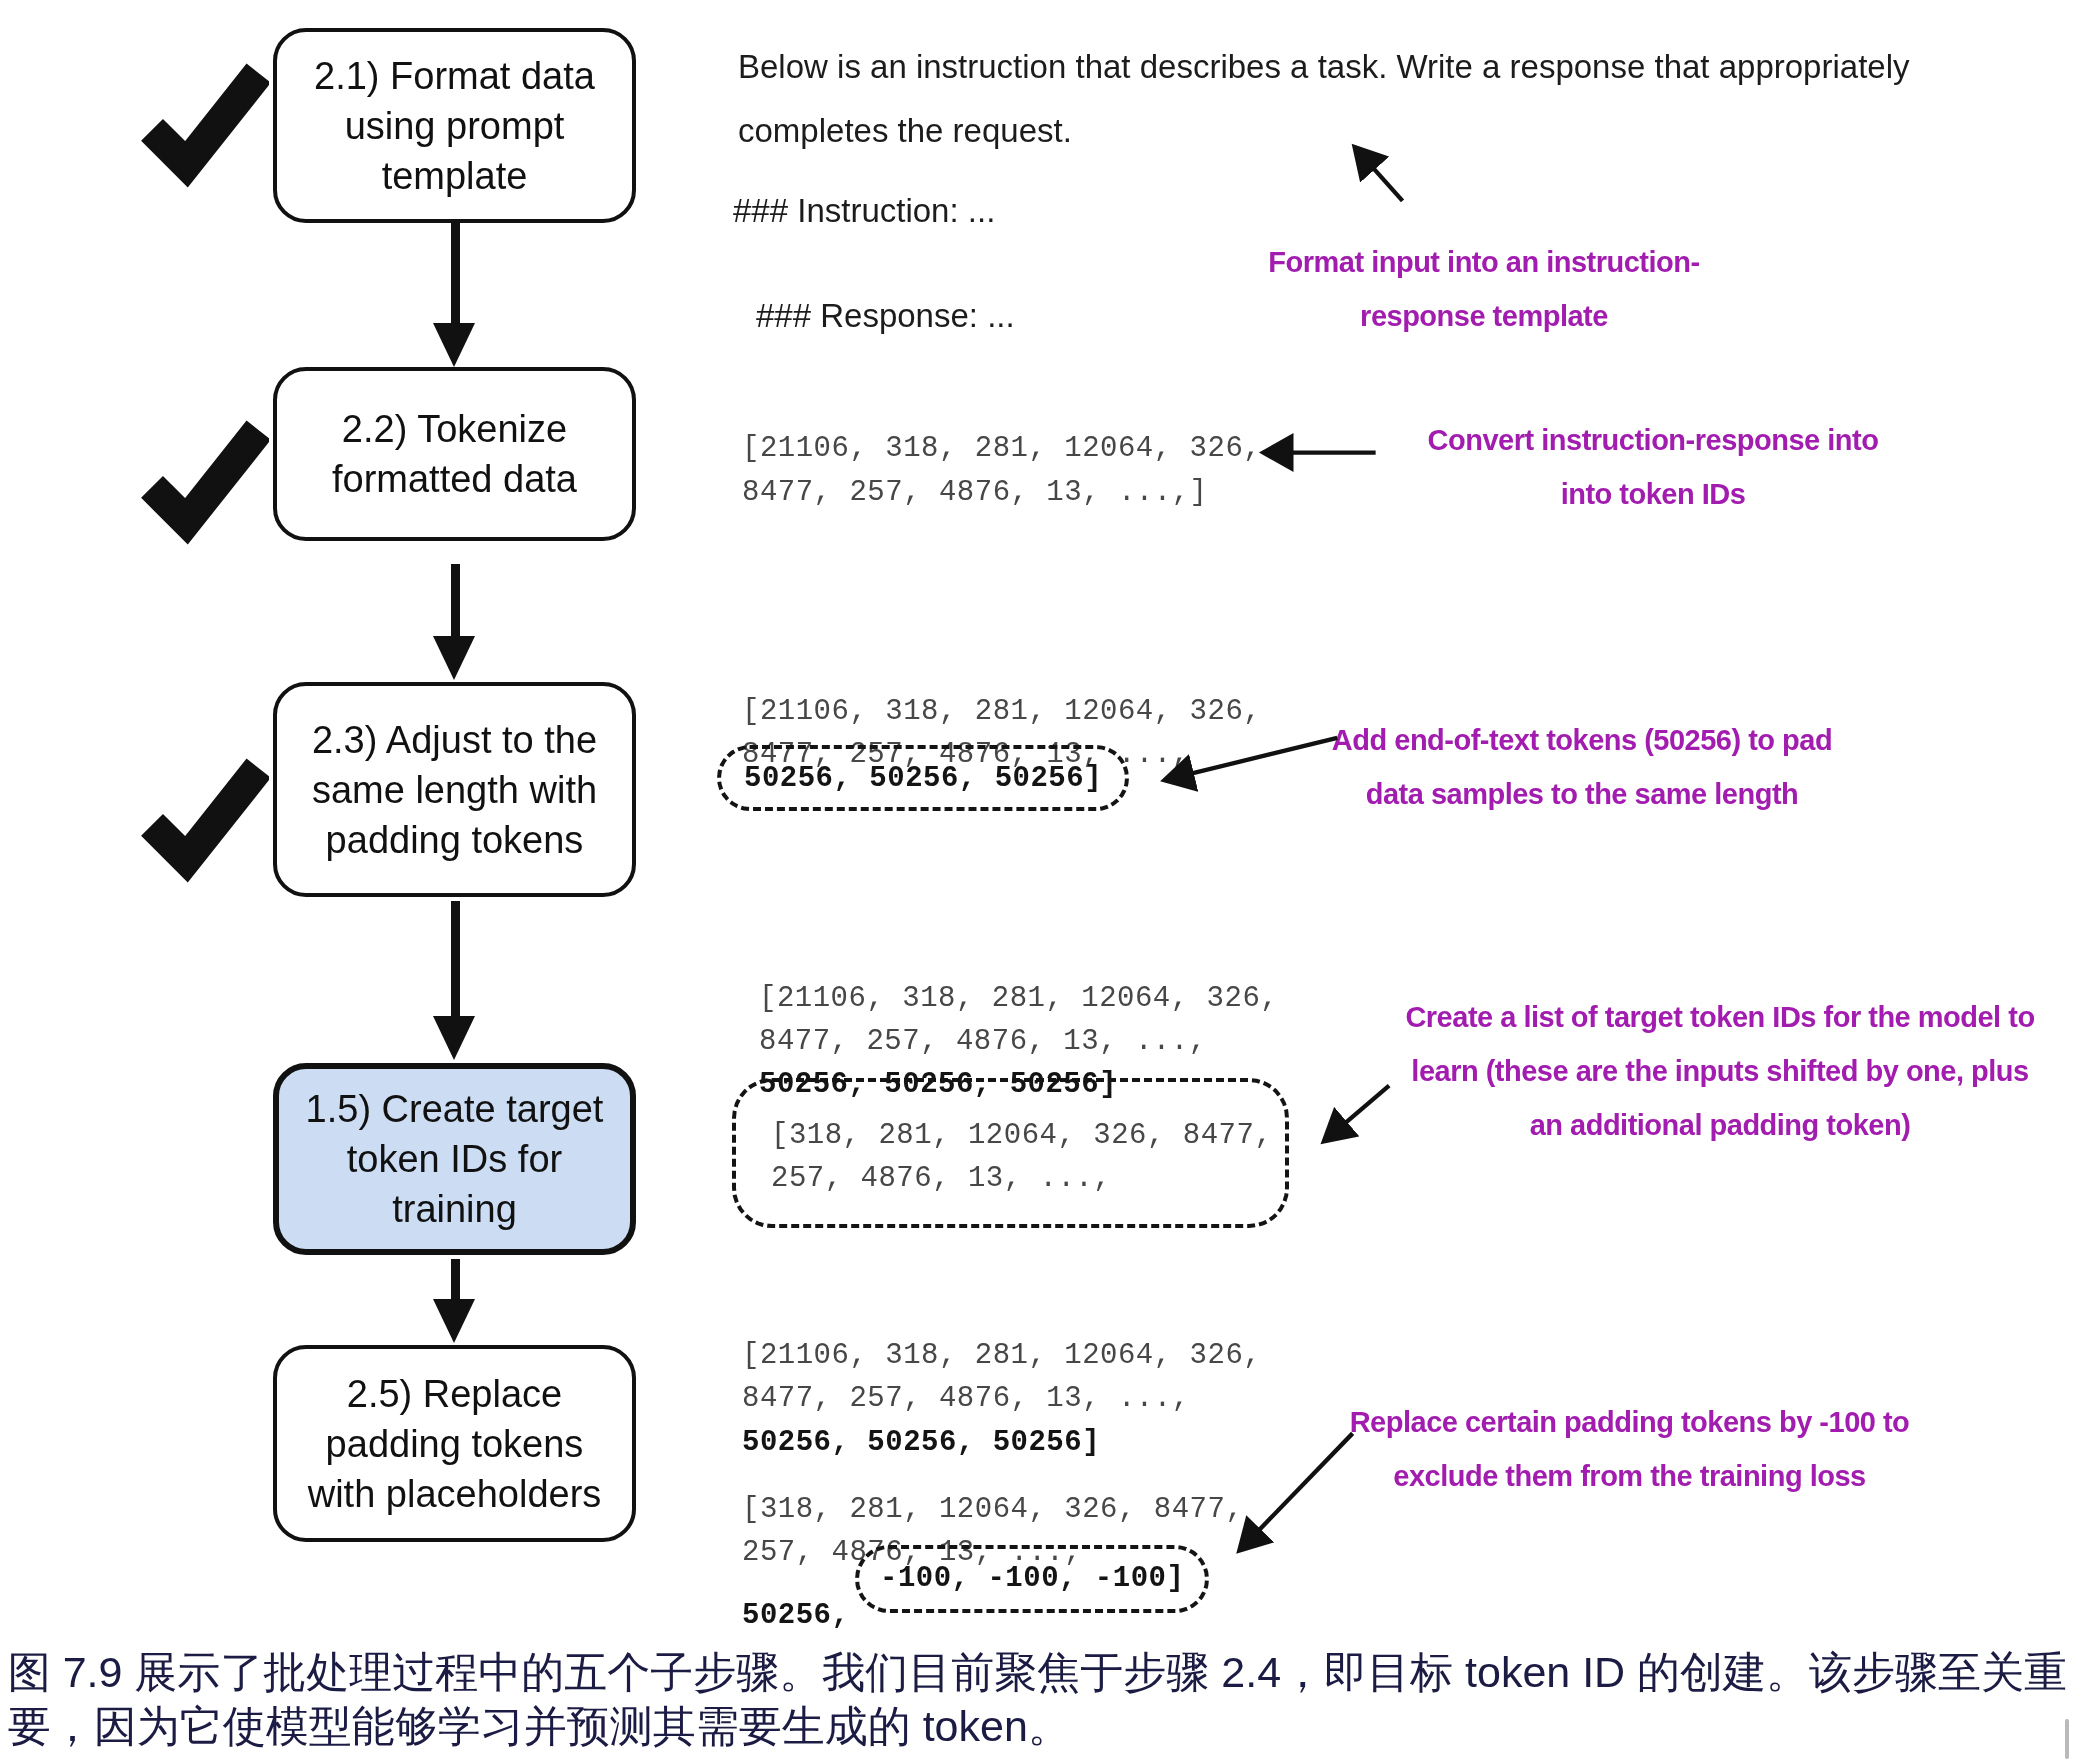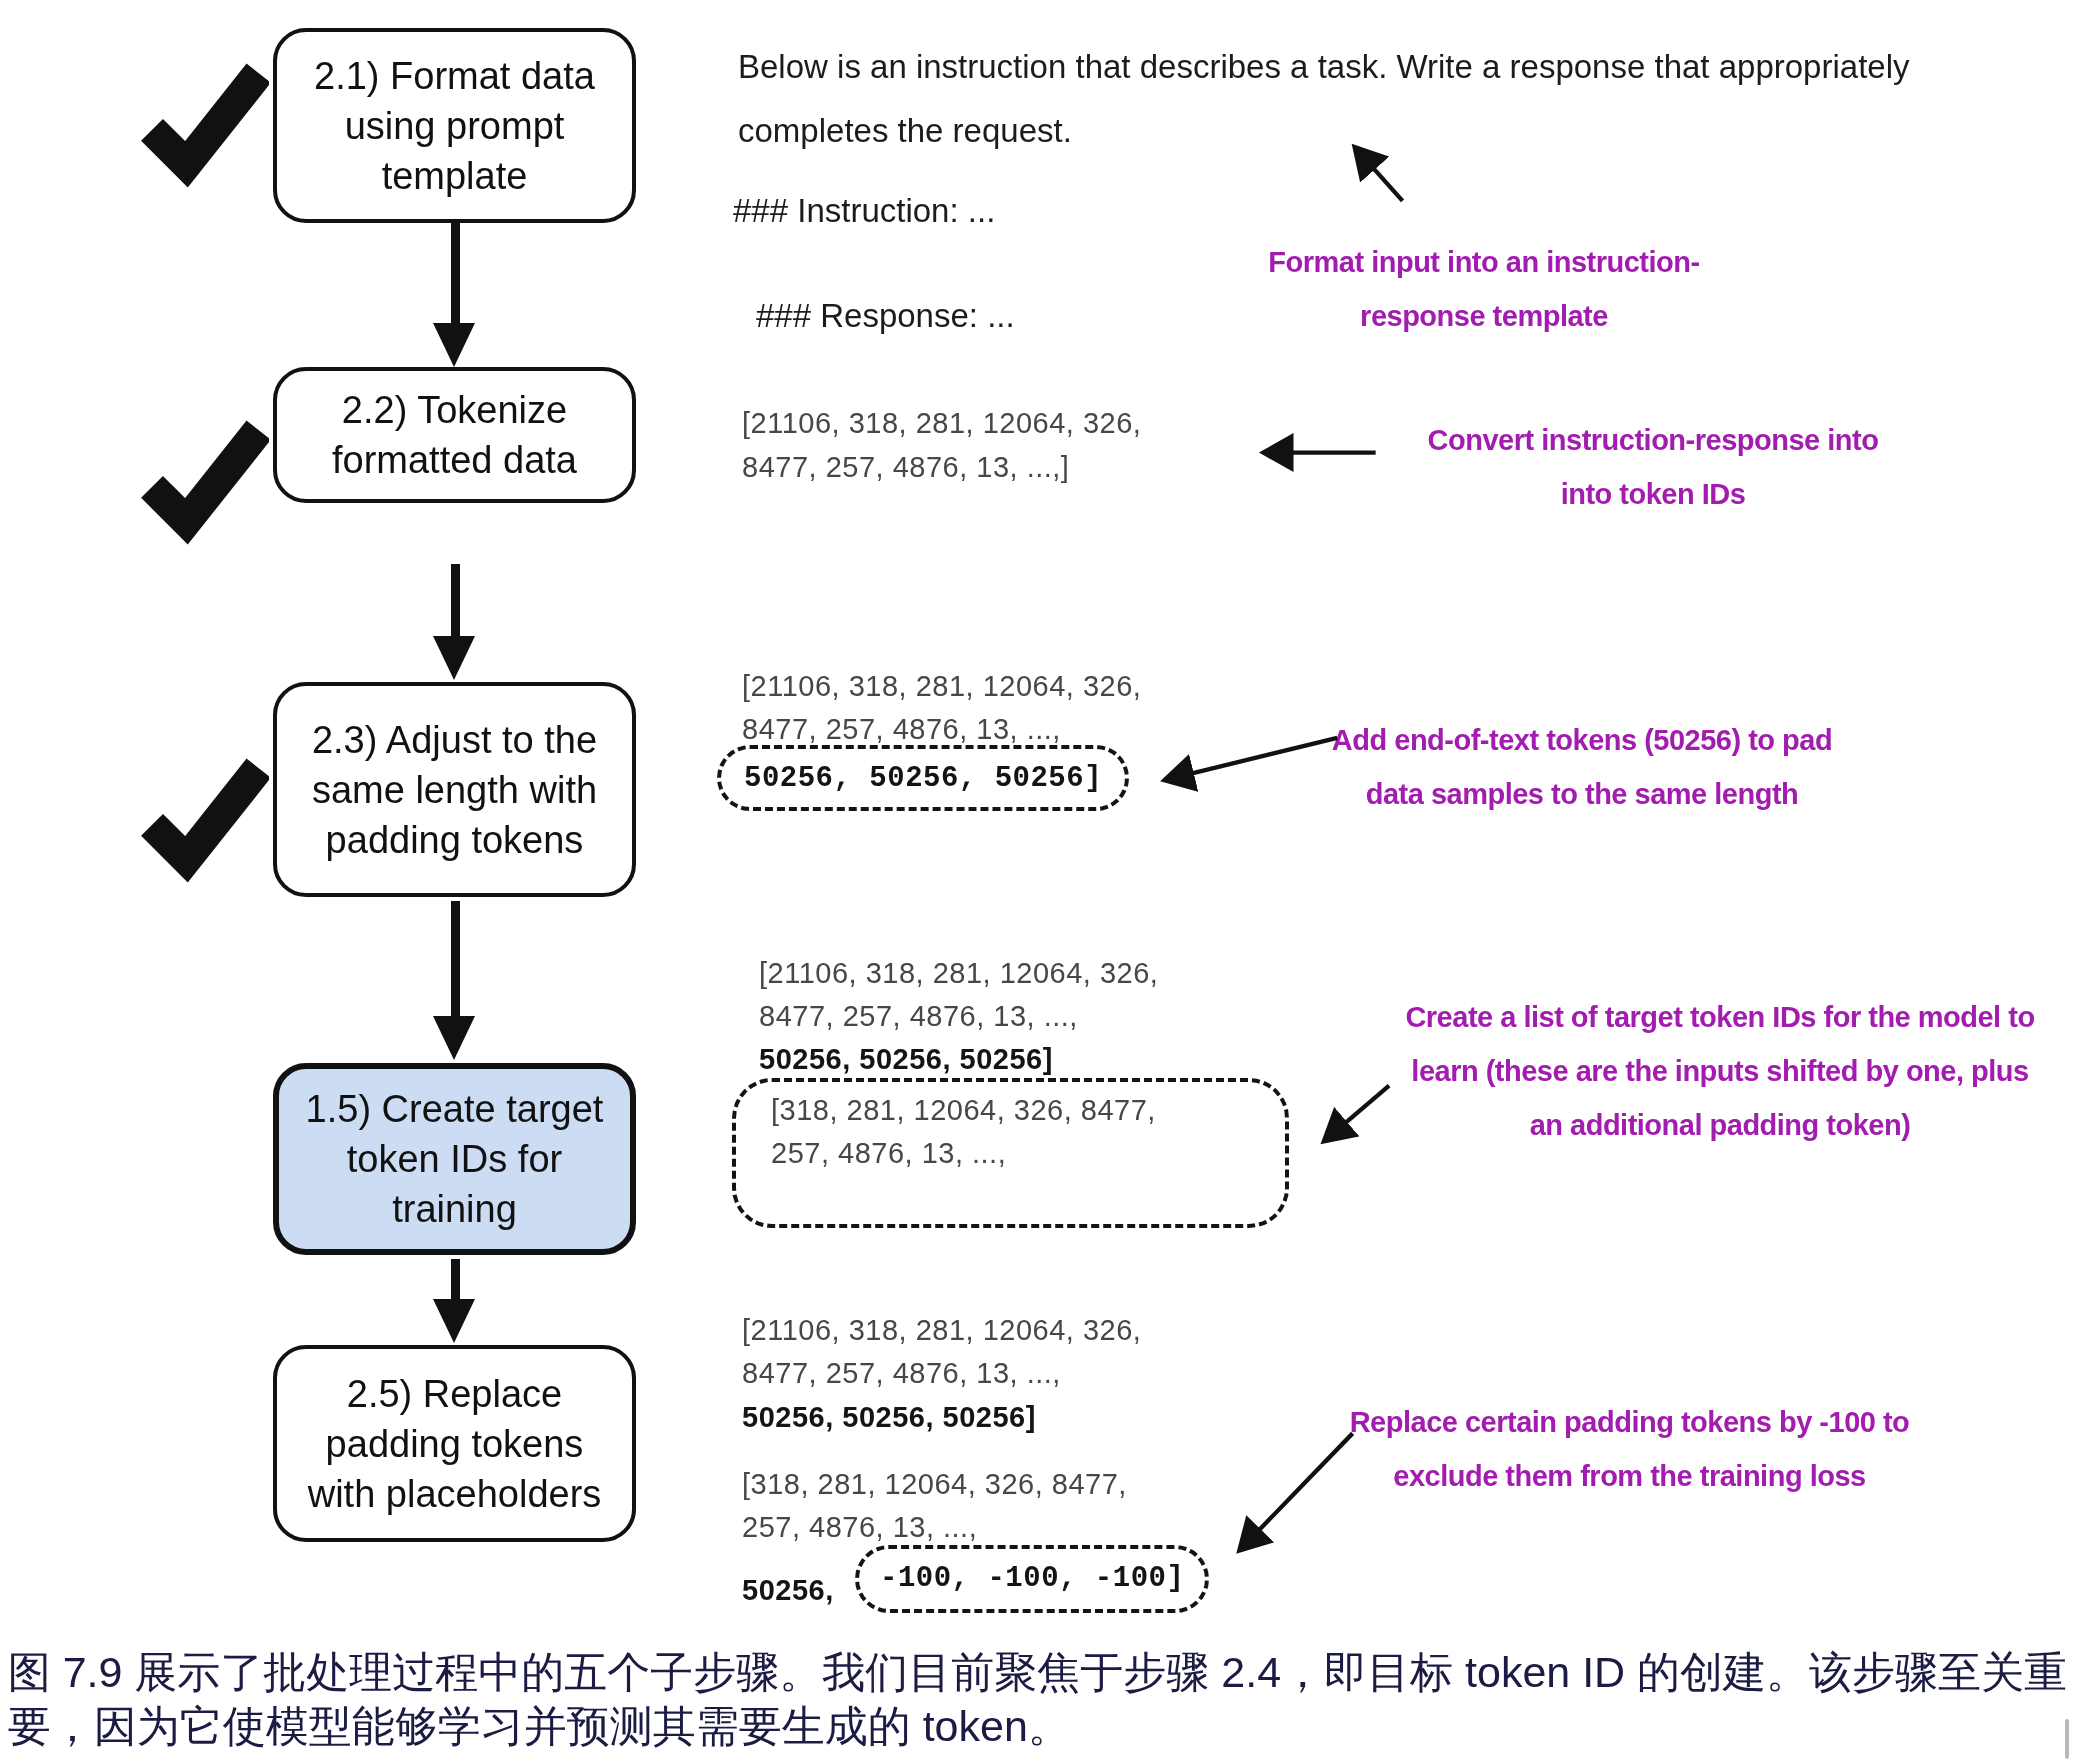--- a/index.html
+++ b/index.html
@@ -25,22 +25,22 @@
   .conn .stem{position:absolute;left:451px;width:8.6px;background:#111;}
   .conn .head{position:absolute;left:433px;width:0;height:0;
     border-left:21px solid transparent;border-right:21px solid transparent;
     border-top:44px solid #111;}
 
   
   .check{position:absolute;left:140px;width:129px;height:134px;}
 
   
   .plain{position:absolute;font-size:33px;color:#1c1c1c;line-height:64px;}
-  .mono{position:absolute;font-family:Liberation Sans, sans-serif;
-        font-size:29px;letter-spacing:0.5px;color:#474747;white-space:nowrap;}
+  .mono{position:absolute;font-family:Liberation Mono, monospace;
+        font-size:29px;letter-spacing:0.5px;color:#474747;white-space:nowrap;margin-top:25px;}
   .mono.b{font-weight:bold;color:#141414;}
   .dashbox{position:absolute;border:4.8px dashed #141414;border-radius:40px;box-sizing:border-box;}
   .pill-text{font-family:"Liberation Mono", monospace;font-size:29px;font-weight:bold;
              letter-spacing:0.5px;color:#141414;white-space:nowrap;}
 
   
   .note{position:absolute;font-weight:bold;font-size:29px;line-height:54px;
         letter-spacing:-0.5px;color:#a21caf;text-align:center;}
 
   
@@ -62,21 +62,21 @@
 <svg class="check" style="top:413px" viewBox="0 0 150 140">
   <path d="M14 78 L54 118 L138 12" fill="none" stroke="#111" stroke-width="36"></path>
 </svg>
 <svg class="check" style="top:751px" viewBox="0 0 150 140">
   <path d="M14 78 L54 118 L138 12" fill="none" stroke="#111" stroke-width="36"></path>
 </svg>
 
 <div class="step-box pre" style="top:28px;height:195px">2.1) Format data
 using prompt
 template</div>
-<div class="step-box pre" style="top:367px;height:136px">2.2) Tokenize
+<div class="step-box pre" style="top:367px;height:174px">2.2) Tokenize
 formatted data</div>
 <div class="step-box pre" style="top:682px;height:215px">2.3) Adjust to the
 same length with
 padding tokens</div>
 <div class="step-box pre highlight" style="top:1063px;height:192px">1.5) Create target
 token IDs for
 training</div>
 <div class="step-box pre" style="top:1345px;height:197px">2.5) Replace
 padding tokens
 with placeholders</div>

